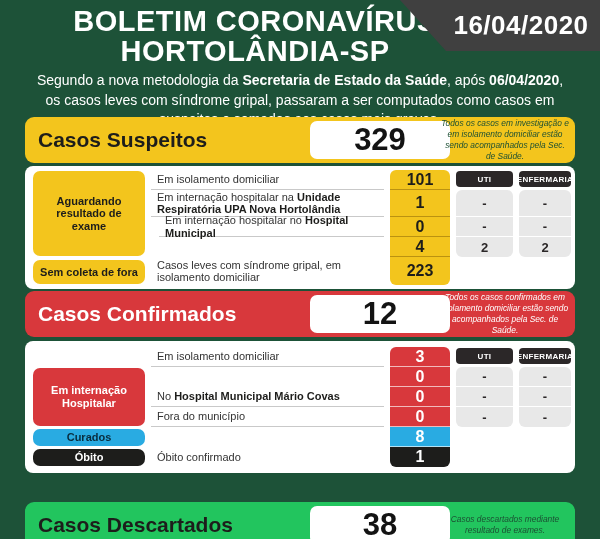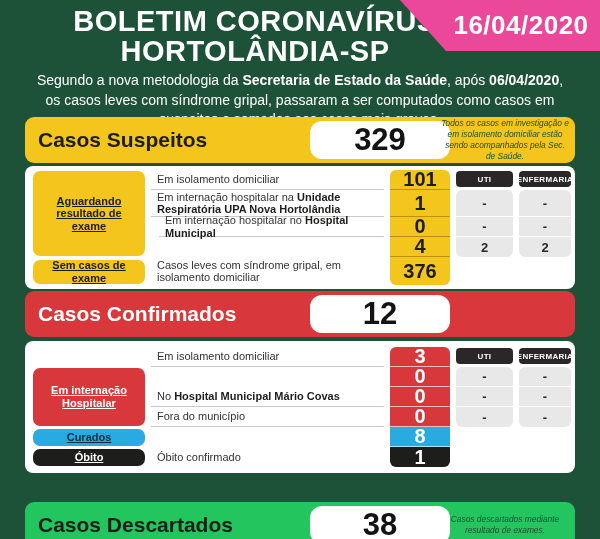--- a/index.html
+++ b/index.html
@@ -5,63 +5,63 @@
   html,body{margin:0;padding:0;}
   body{
     width:600px;height:539px;position:relative;overflow:hidden;
     background:#1d5238;
     font-family:"Liberation Sans","DejaVu Sans",sans-serif;
     -webkit-font-smoothing:antialiased;
   }
   
   .title-block{position:absolute;top:6px;left:0;width:510px;text-align:center;color:#ffffff;font-weight:bold;}
   .title-line{font-size:29px;line-height:30px;letter-spacing:.5px;}
-  .date-badge{position:absolute;top:0;right:0;width:200px;height:51px;background:#ec4899;
+  .date-badge{position:absolute;top:0;right:0;width:200px;height:51px;background:#404040;
     clip-path:polygon(0 0,100% 0,100% 100%,23% 100%);
     display:flex;align-items:center;justify-content:center;padding-left:42px;box-sizing:border-box;}
   .date-text{color:#ffffff;font-weight:bold;font-size:26px;letter-spacing:.5px;}
   .tagline{position:absolute;top:71px;left:30px;width:540px;text-align:center;color:#ffffff;
     font-size:14px;line-height:1.4;}
   .tagline b{font-weight:bold;}
   
   .band{position:absolute;left:25px;width:550px;height:46px;border-radius:9px;box-sizing:border-box;}
   .band-title{position:absolute;left:13px;top:0;height:46px;display:flex;align-items:center;
     font-size:21px;font-weight:bold;}
-  .band-box{position:absolute;left:285px;top:4px;width:140px;height:38px;background:#ffffff;border-radius:12px;
+  .band-box{position:absolute;left:285px;top:4px;width:140px;height:38px;background:#ffffff;border-radius:7px;
     display:flex;align-items:center;justify-content:center;font-size:31px;font-weight:bold;color:#131313;}
   .band-note{position:absolute;right:6px;top:0;width:128px;height:46px;display:flex;align-items:center;justify-content:center;
     font-size:8.4px;font-style:italic;text-align:center;line-height:1.3;}
   .band-suspects{top:117px;background:#f3c51d;}
   .band-suspects .band-title{color:#1d1d1b;}
   .band-suspects .band-note{color:#1c4f33;}
   .band-confirmed{top:291px;background:#d8383c;}
   .band-confirmed .band-title{color:#ffffff;}
   .band-confirmed .band-note{color:#ffffff;}
   .band-discarded{top:502px;background:#22c55e;}
   .band-discarded .band-title{color:#1d1d1b;}
   .band-discarded .band-note{color:#1c4f33;}
   
   .panel{position:absolute;left:25px;width:550px;background:#ffffff;border-radius:8px;box-sizing:border-box;}
   .panel-suspects{top:166px;height:123px;padding:4px 4px 4px 8px;}
   .panel-confirmed{top:341px;height:132px;padding:6px 4px 6px 8px;}
   .tbl{display:grid;column-gap:6px;width:100%;height:100%;box-sizing:border-box;}
   .tbl-suspects{grid-template-columns:112px 1fr 60px 57px 52px;grid-template-rows:20px 27px 20px 20px 28px;}
   .tbl-confirmed{grid-template-columns:112px 1fr 60px 57px 52px;grid-template-rows:20px 20px 20px 20px 20px 20px;}
   .lblbox{border-radius:7px;display:flex;align-items:center;justify-content:center;text-align:center;
-    font-weight:bold;font-size:11px;line-height:1.15;margin:1px 0;padding:0 6px;box-sizing:border-box;text-decoration:underline;}
+    font-weight:bold;font-size:11px;line-height:1.15;margin:1px 0;padding:0 6px;box-sizing:border-box;}
   .lbl-yellow{background:#f3c51d;color:#1d1d1b;}
   .lbl-red{background:#d8383c;color:#ffffff;}
   .lbl-blue{background:#29abe2;color:#092c3e;}
   .lbl-black{background:#1d1d1b;color:#ffffff;}
   .desc{grid-column:2;display:flex;align-items:center;font-size:11px;color:#333333;
     line-height:1.12;padding:1px 2px 1px 6px;border-bottom:1px solid #c9c9c9;box-sizing:border-box;}
   .desc b{color:#1d1d1b;}
   .desc.last{border-bottom:none;}
   .num{grid-column:3;display:flex;align-items:center;justify-content:center;
-    font-weight:bold;font-size:20px;box-sizing:border-box;}
+    font-weight:bold;font-size:16px;box-sizing:border-box;}
   .num-yellow{background:#f3c51d;color:#1d1d1b;border-bottom:1px solid #bb9210;}
   .num-red{background:#d8383c;color:#ffffff;border-bottom:1px solid rgba(255,255,255,.65);}
   .num-blue{background:#29abe2;color:#ffffff;border-bottom:1px solid rgba(255,255,255,.65);}
   .num-black{background:#1d1d1b;color:#ffffff;}
   .num.first{border-top-left-radius:6px;border-top-right-radius:6px;}
   .num.bottom{border-bottom:none;border-bottom-left-radius:6px;border-bottom-right-radius:6px;}
   .chip{grid-row:1;background:#2b2728;color:#ffffff;border-radius:4px;margin:1px 0 3px;
     display:flex;align-items:center;justify-content:center;font-size:8px;font-weight:bold;letter-spacing:.3px;}
   .chip-uti{grid-column:4;}
   .chip-enf{grid-column:5;}
@@ -91,56 +91,57 @@
 <div class="band band-suspects">
   <div class="band-title">Casos Suspeitos</div>
   <div class="band-box">329</div>
   <div class="band-note">Todos os casos em investigação e em isolamento domiciliar estão sendo acompanhados pela Sec. de Saúde.</div>
 </div>
 
 <div class="panel panel-suspects">
   <div class="tbl tbl-suspects">
 
     <div class="lblbox lbl-yellow" style="grid-column:1;grid-row:1/5;">Aguardando resultado de exame</div>
-    <div class="lblbox lbl-yellow" style="grid-column:1;grid-row:5;margin-top:3px;">Sem casos de exame</div>
+    <div class="lblbox lbl-yellow" style="grid-column:1;grid-row:5;margin-top:3px;">Sem coleta de fora</div>
 
     <div class="desc" style="grid-row:1;">
         <span>Em isolamento domiciliar</span>
       </div>
     <div class="desc" style="grid-row:2;">
         <span><span>Em internação hospitalar na </span><b>Unidade Respiratória UPA Nova Hortolândia</b></span>
       </div>
     <div class="desc" style="grid-row:3;margin-left:8px;">
         <span><span>Em internação hospitalar no </span><b>Hospital Municipal</b></span>
       </div>
     <div class="desc last" style="grid-row:5;">
         <span style="max-width:200px;">Casos leves com síndrome gripal, em isolamento domiciliar</span>
       </div>
 
     <div class="num num-yellow first" style="grid-row:1;">101</div>
     <div class="num num-yellow" style="grid-row:2;">1</div>
     <div class="num num-yellow" style="grid-row:3;">0</div>
     <div class="num num-yellow" style="grid-row:4;">4</div>
-    <div class="num num-yellow bottom" style="grid-row:5;">376</div>
+    <div class="num num-yellow bottom" style="grid-row:5;">223</div>
 
     <div class="chip chip-uti">UTI</div>
     <div class="chip chip-enf">ENFERMARIA</div>
 
     <div class="gcell gfirst col-uti" style="grid-row:2;">-</div>
     <div class="gcell col-uti" style="grid-row:3;">-</div>
     <div class="gcell glast col-uti" style="grid-row:4;">2</div>
     <div class="gcell gfirst col-enf" style="grid-row:2;">-</div>
     <div class="gcell col-enf" style="grid-row:3;">-</div>
     <div class="gcell glast col-enf" style="grid-row:4;">2</div>
   </div>
 </div>
 
 <div class="band band-confirmed">
   <div class="band-title">Casos Confirmados</div>
   <div class="band-box">12</div>
+  <div class="band-note">Todos os casos confirmados em isolamento domiciliar estão sendo acompanhados pela Sec. de Saúde.</div>
 </div>
 
 <div class="panel panel-confirmed">
   <div class="tbl tbl-confirmed">
 
     <div class="lblbox lbl-red" style="grid-column:1;grid-row:2/5;">Em internação Hospitalar</div>
     <div class="lblbox lbl-blue" style="grid-column:1;grid-row:5;margin-top:2px;">Curados</div>
     <div class="lblbox lbl-black" style="grid-column:1;grid-row:6;margin-top:2px;">Óbito</div>
 
     <div class="desc" style="grid-row:1;">

